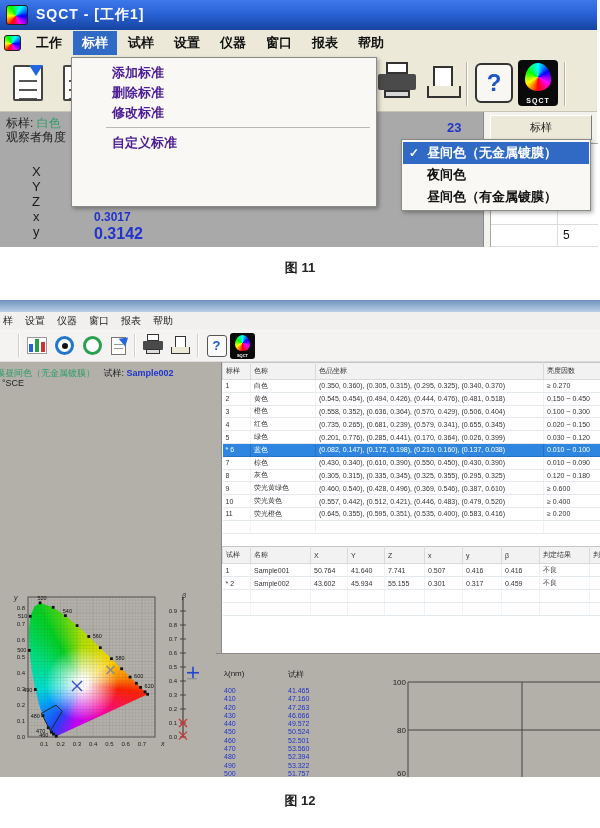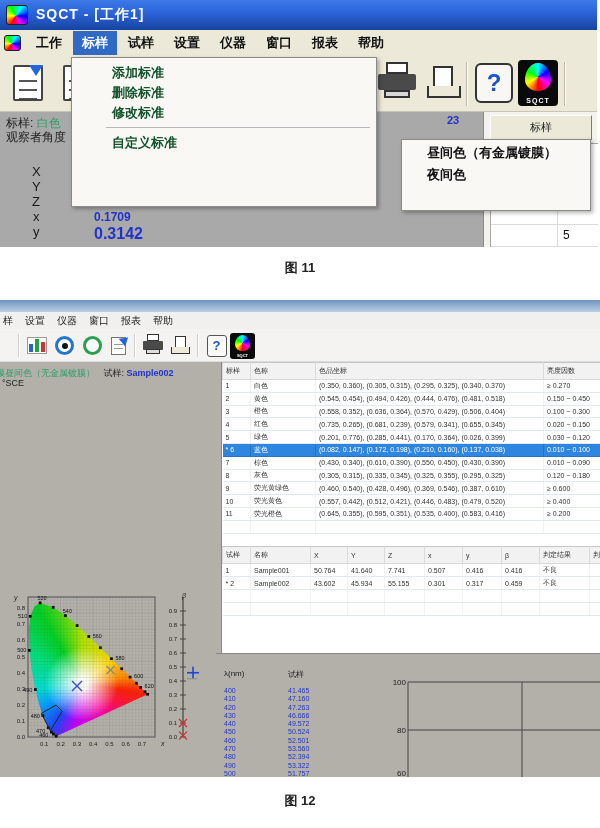--- a/index.html
+++ b/index.html
@@ -53,21 +53,21 @@
   .panel1{position:absolute;left:483px;top:112px;width:114px;height:135px;background:#f4f2ed;border-left:1px solid #8a8a8a}
   .panel1 .cell{position:absolute;left:6px;top:3px;width:102px;height:25px;background:#ece9d8;
     border:1px solid;border-color:#fff #7a7a7a #7a7a7a #fff;display:flex;align-items:center;justify-content:center;font-size:11px;color:#222}
   .panel1 .list{position:absolute;left:6px;top:31px;width:108px;height:104px;background:#fff;border:1px solid #a8a8a8;border-right:none}
   .panel1 .rowline{position:absolute;left:0;width:100%;height:1px;background:#dcdcdc}
   .panel1 .vline{position:absolute;top:0;height:100%;width:1px;background:#dcdcdc}
   .panel1 .num{position:absolute;font-size:12px;color:#111}
 
   .dropdown1{position:absolute;left:71px;top:57px;width:306px;height:150px;background:#f9f8f5;border:1px solid #8a8a8a;
     box-shadow:2px 2px 4px rgba(0,0,0,.3);padding-top:5px;z-index:20}
-  .dd-item{height:20px;line-height:20px;padding-left:38px;font-size:13px;font-weight:600;color:#14532d;position:relative;margin:0 2px;white-space:nowrap}
+  .dd-item{height:20px;line-height:20px;padding-left:38px;font-size:13px;font-weight:600;color:#4c1d95;position:relative;margin:0 2px;white-space:nowrap}
   .dd-item.tall{height:22px;line-height:22px}
   .dd-item.hl{background:var(--menu-highlight);color:#fff}
   .subarrow::before{content:"▶";position:absolute;right:8px;top:0;font-size:9px;line-height:22px}
   .dd-sep{height:1px;background:#b8b8b8;margin:4px 6px 4px 34px}
   .submenu1{position:absolute;left:401px;top:139px;width:190px;height:72px;background:#f9f8f5;border:1px solid #8a8a8a;
     box-shadow:2px 2px 4px rgba(0,0,0,.3);padding-top:2px;z-index:21}
   .sm-item{height:22px;line-height:22px;padding-left:24px;font-size:13px;font-weight:600;color:#111;position:relative;white-space:nowrap;margin:0 1px}
   .sm-item.hl{background:var(--menu-highlight);color:#fff}
   .check::before{content:"✓";position:absolute;left:6px;top:0;font-size:12px;line-height:22px}
 
@@ -194,24 +194,24 @@
     <div class="content1">
       <span class="c1-label" style="left:6px;top:3px">
         <span>标样:</span>
         <span class="green">白色</span>
       </span>
       <span class="c1-label" style="left:6px;top:17px">观察者角度</span>
       <span class="c1-axis" style="left:32px;top:52px">X</span>
       <span class="c1-axis" style="left:32px;top:67px">Y</span>
       <span class="c1-axis" style="left:32px;top:82px">Z</span>
       <span class="c1-axis" style="left:33px;top:97px">x</span>
-      <span class="c1-axis val" style="left:94px;top:98px;font-size:12px">0.1709</span>
+      <span class="c1-axis val" style="left:94px;top:98px;font-size:12px">0.3017</span>
       <span class="c1-axis" style="left:33px;top:112px">y</span>
       <span class="c1-axis val" style="left:94px;top:113px;font-size:16px">0.3142</span>
-      <span class="c1-label val" style="left:447px;top:2px;font-size:11px">23</span>
+      <span class="c1-label val" style="left:447px;top:8px;font-size:13px">23</span>
     </div>
 
     <div class="panel1">
       <div class="cell">标样</div>
       <div class="list">
         <span class="vline" style="left:66px"></span>
         <span class="rowline" style="top:80px"></span>
         <span class="rowline" style="top:102px"></span>
         <span class="num" style="left:72px;top:84px">5</span>
       </div>
@@ -219,22 +219,23 @@
 
     <div class="dropdown1">
       <div class="dd-item">添加标准</div>
       <div class="dd-item">删除标准</div>
       <div class="dd-item">修改标准</div>
       <div class="dd-sep"></div>
       <div class="dd-item tall">自定义标准</div>
     </div>
 
     <div class="submenu1">
+      <div class="sm-item hl check">昼间色（无金属镀膜）</div>
+      <div class="sm-item">夜间色</div>
       <div class="sm-item">昼间色（有金属镀膜）</div>
-      <div class="sm-item">夜间色</div>
     </div>
   </section>
 
   <div class="caption" style="top:259px">图 11</div>
 
   <section class="shot2">
     <div class="strip2"></div>
     <div class="menubar2">
       <span class="menu2 cut">样</span>
       <span class="menu2">设置</span>

